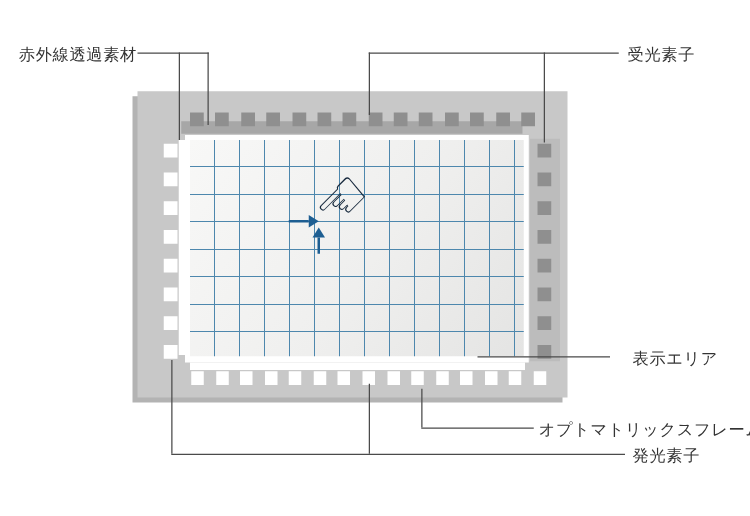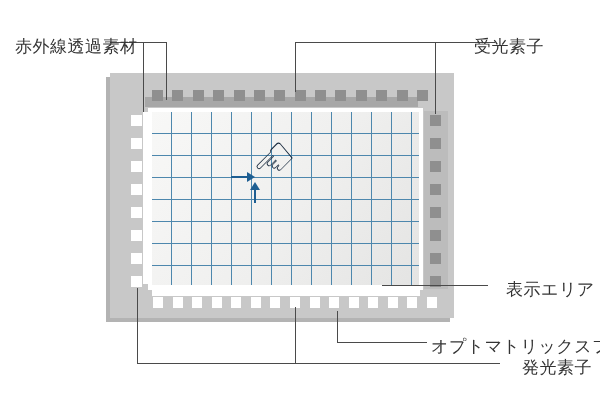--- a/index.html
+++ b/index.html
@@ -53,21 +53,21 @@
   .arrow-v-head{position:absolute;left:250px;top:182px;width:0;height:0;
     border-bottom:8px solid var(--arrow);border-left:5px solid transparent;border-right:5px solid transparent;z-index:7;}
 
   
   .leader{position:absolute;background:var(--leader-line);z-index:8;}
   .lh{height:1px;}
   .lv{width:1px;}
 
   
   .label{
-    position:absolute;font-size:17px;color:var(--text);white-space:nowrap;
+    position:absolute;font-size:13px;color:var(--text);white-space:nowrap;
     letter-spacing:0.5px;z-index:9;
   }
 </style>
 </head>
 <body>
 
 <div class="stage">
 
   <div class="frame"></div>
 
@@ -151,18 +151,18 @@
   <div class="leader lh" style="left:382px;top:285px;width:106px;"></div>
 
   <div class="leader lv" style="left:337px;top:311px;height:31px;"></div>
   <div class="leader lh" style="left:337px;top:342px;width:90px;"></div>
 
   <div class="leader lv" style="left:137px;top:288px;height:75px;"></div>
   <div class="leader lv" style="left:295px;top:307px;height:56px;"></div>
   <div class="leader lh" style="left:137px;top:363px;width:363px;"></div>
 
   <div class="label" style="left:15px;top:35px;">赤外線透過素材</div>
-  <div class="label" style="left:474px;top:35px;">受光素子</div>
+  <div class="label" style="left:502px;top:35px;">受光素子</div>
   <div class="label" style="left:506px;top:278px;">表示エリア</div>
   <div class="label" style="left:431px;top:335px;">オプトマトリックスフレーム</div>
-  <div class="label" style="left:522px;top:356px;text-align:center;">発光素子</div>
+  <div class="label" style="left:506px;top:356px;text-align:center;">発光素子</div>
 
 </div>
 
 </body></html>

